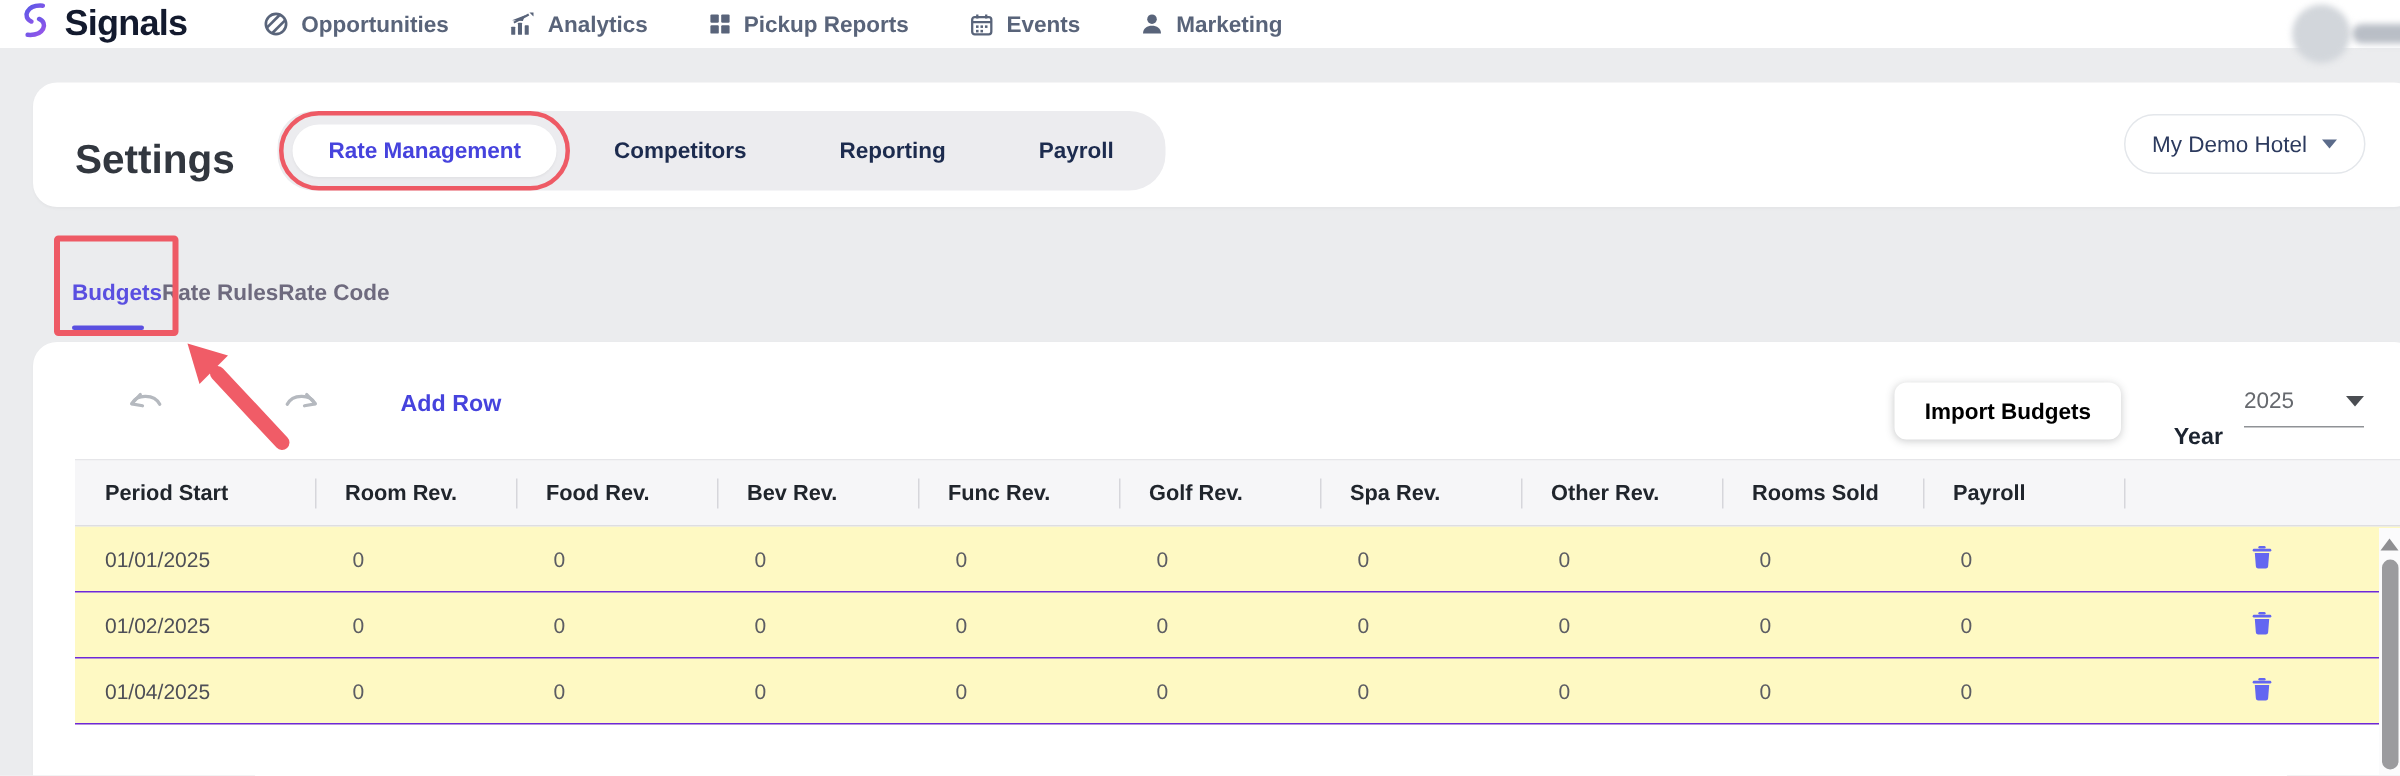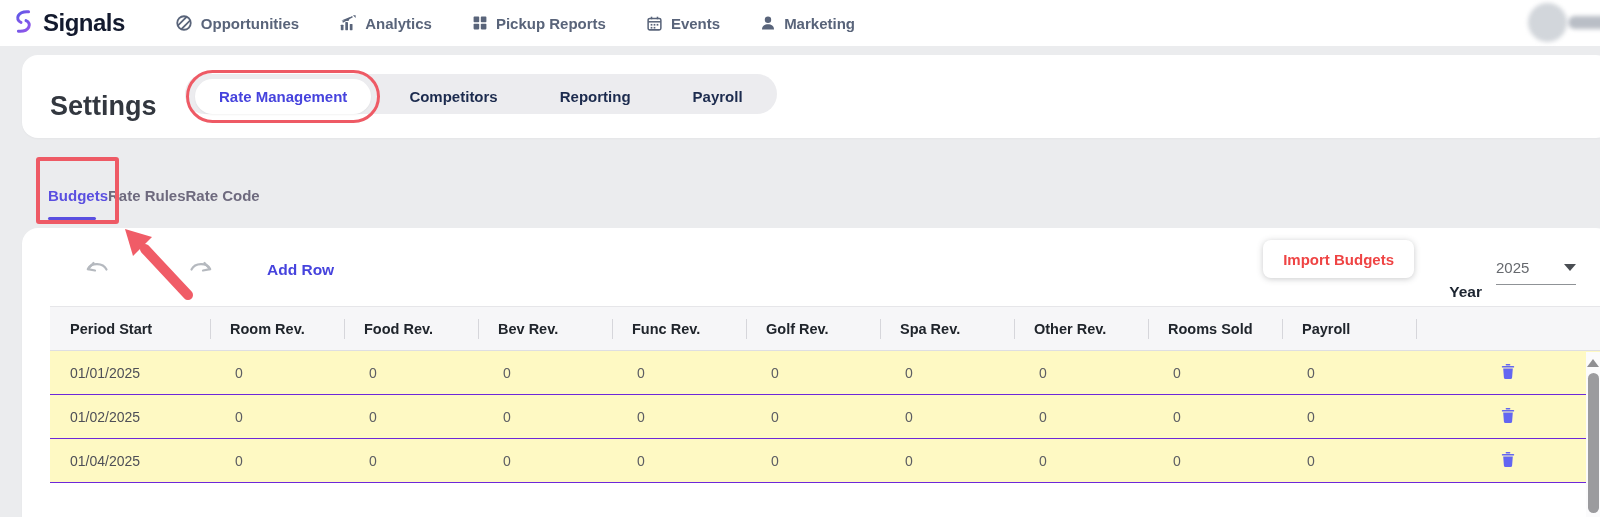--- a/index.html
+++ b/index.html
@@ -4,42 +4,42 @@
 <style>
   * { margin:0; padding:0; box-sizing:border-box; }
   html,body { background:#ebecee; }
   .stage {
     position:relative; width:1600px; height:517px; overflow:hidden;
     background:#ebecee; font-family:"Liberation Sans", sans-serif;
   }
 
   
   .topbar {
-    position:absolute; left:0; top:0; width:1600px; height:46px;
+    position:absolute; left:0; top:0; width:1600px; height:32px;
     background:#ffffff; display:flex; align-items:center;
   }
   .logo { display:flex; align-items:center; gap:6px; margin-left:10px; }
   .logo-text { font-size:24px; font-weight:700; color:#131a2e; letter-spacing:-0.5px; }
   .nav { display:flex; align-items:center; gap:40px; margin-left:50px; }
   .nav-item { display:flex; align-items:center; gap:8px; color:#59647a; font-size:15px; font-weight:600; cursor:pointer; }
   .nav-item svg { display:block; }
   .avatar { position:absolute; left:1528px; top:3px; width:39px; height:39px; border-radius:50%;
     background:#d2d6db; filter:blur(2px); }
   .user-blur { position:absolute; left:1568px; top:16px; width:42px; height:13px; border-radius:7px;
     background:#b9bec6; filter:blur(2px); }
 
   
   .settings-card {
     position:absolute; left:22px; top:55px; width:1590px; height:83px;
     background:#ffffff; border-radius:16px; box-shadow:0 1px 2px rgba(0,0,0,.03);
   }
   .page-title { position:absolute; left:28px; top:36px; font-size:27px; font-weight:600; color:#32373f; }
   .tabband {
-    position:absolute; left:163px; top:19px; height:40px; background:#ececef;
-    border-radius:24px; display:flex; align-items:flex-end; padding:0 10px; gap:14px;
+    position:absolute; left:163px; top:19px; height:53px; background:#ececef;
+    border-radius:24px; display:flex; align-items:center; padding:0 10px; gap:14px;
   }
   .tab { padding:9px 24px; font-size:15px; font-weight:600; color:#1c2b4e; cursor:pointer; white-space:nowrap; }
   .tab-wrap { position:relative; }
   .tab.active { background:#ffffff; border-radius:20px; color:#4643dd; box-shadow:0 1px 2px rgba(0,0,0,.05); }
   .annot-ellipse {
     position:absolute; left:-9px; right:-9px; top:-9px; bottom:-9px;
     border:3px solid #ee5a65; border-radius:999px; pointer-events:none;
   }
   .hotel-pill {
     position:absolute; right:35px; top:21px; height:40px; padding:0 18px;
@@ -63,23 +63,23 @@
   
   .main-card {
     position:absolute; left:22px; top:228px; width:1590px; height:300px;
     background:#ffffff; border-radius:16px 16px 0 0; box-shadow:0 1px 2px rgba(0,0,0,.03);
   }
   .icon-btn { position:absolute; top:29px; background:none; border:none; cursor:pointer; }
   .undo-btn { left:62px; }
   .redo-btn { left:166px; }
   .add-row { position:absolute; left:245px; top:33px; font-size:15.5px; font-weight:600; color:#4643dd; cursor:pointer; background:none; border:none; }
   .import-btn {
-    position:absolute; right:198px; top:12px; height:38px; padding:0 20px;
+    position:absolute; right:198px; top:27px; height:38px; padding:0 20px;
     background:#ffffff; border:none; border-radius:8px; box-shadow:0 1px 6px rgba(60,64,67,.28);
-    font-family:inherit; font-size:15px; font-weight:600; color:#ef4444; cursor:pointer;
+    font-family:inherit; font-size:15px; font-weight:600; color:#000000; cursor:pointer;
   }
   .year-ctl { position:absolute; right:36px; top:31px; display:flex; align-items:flex-start; gap:14px; }
   .year-label { font-size:15.5px; font-weight:700; color:#1c2430;margin-top:24px; }
   .year-select { width:80px; display:flex; align-items:center; justify-content:space-between;
     border-bottom:1px solid #8f9296; padding-bottom:8px; cursor:pointer; }
   .year-value { font-size:15px; color:#66696e; }
   .year-caret { width:0; height:0; border-left:6px solid transparent; border-right:6px solid transparent; border-top:7px solid #4a4d52; }
 
   
   .grid-wrap { position:absolute; left:28px; top:78px; width:1550px; }
@@ -210,20 +210,24 @@
     <div class="tabband">
       <span class="tab-wrap">
         <div class="tab active">Rate Management</div>
         <div class="annot-ellipse"></div>
       </span>
       <div class="tab">Competitors</div>
       <div class="tab">Reporting</div>
       <div class="tab">Payroll</div>
     </div>
 
+    <div class="hotel-pill">
+      <span>My Demo Hotel</span>
+      <span class="caret-down"></span>
+    </div>
   </div>
 
   <div class="subtabs">
     <div class="subtab active">
       <span>Budgets</span>
       <div class="ul"></div>
     </div>
     <div class="subtab">
       <span>Rate Rules</span>
       <div class="ul"></div>

